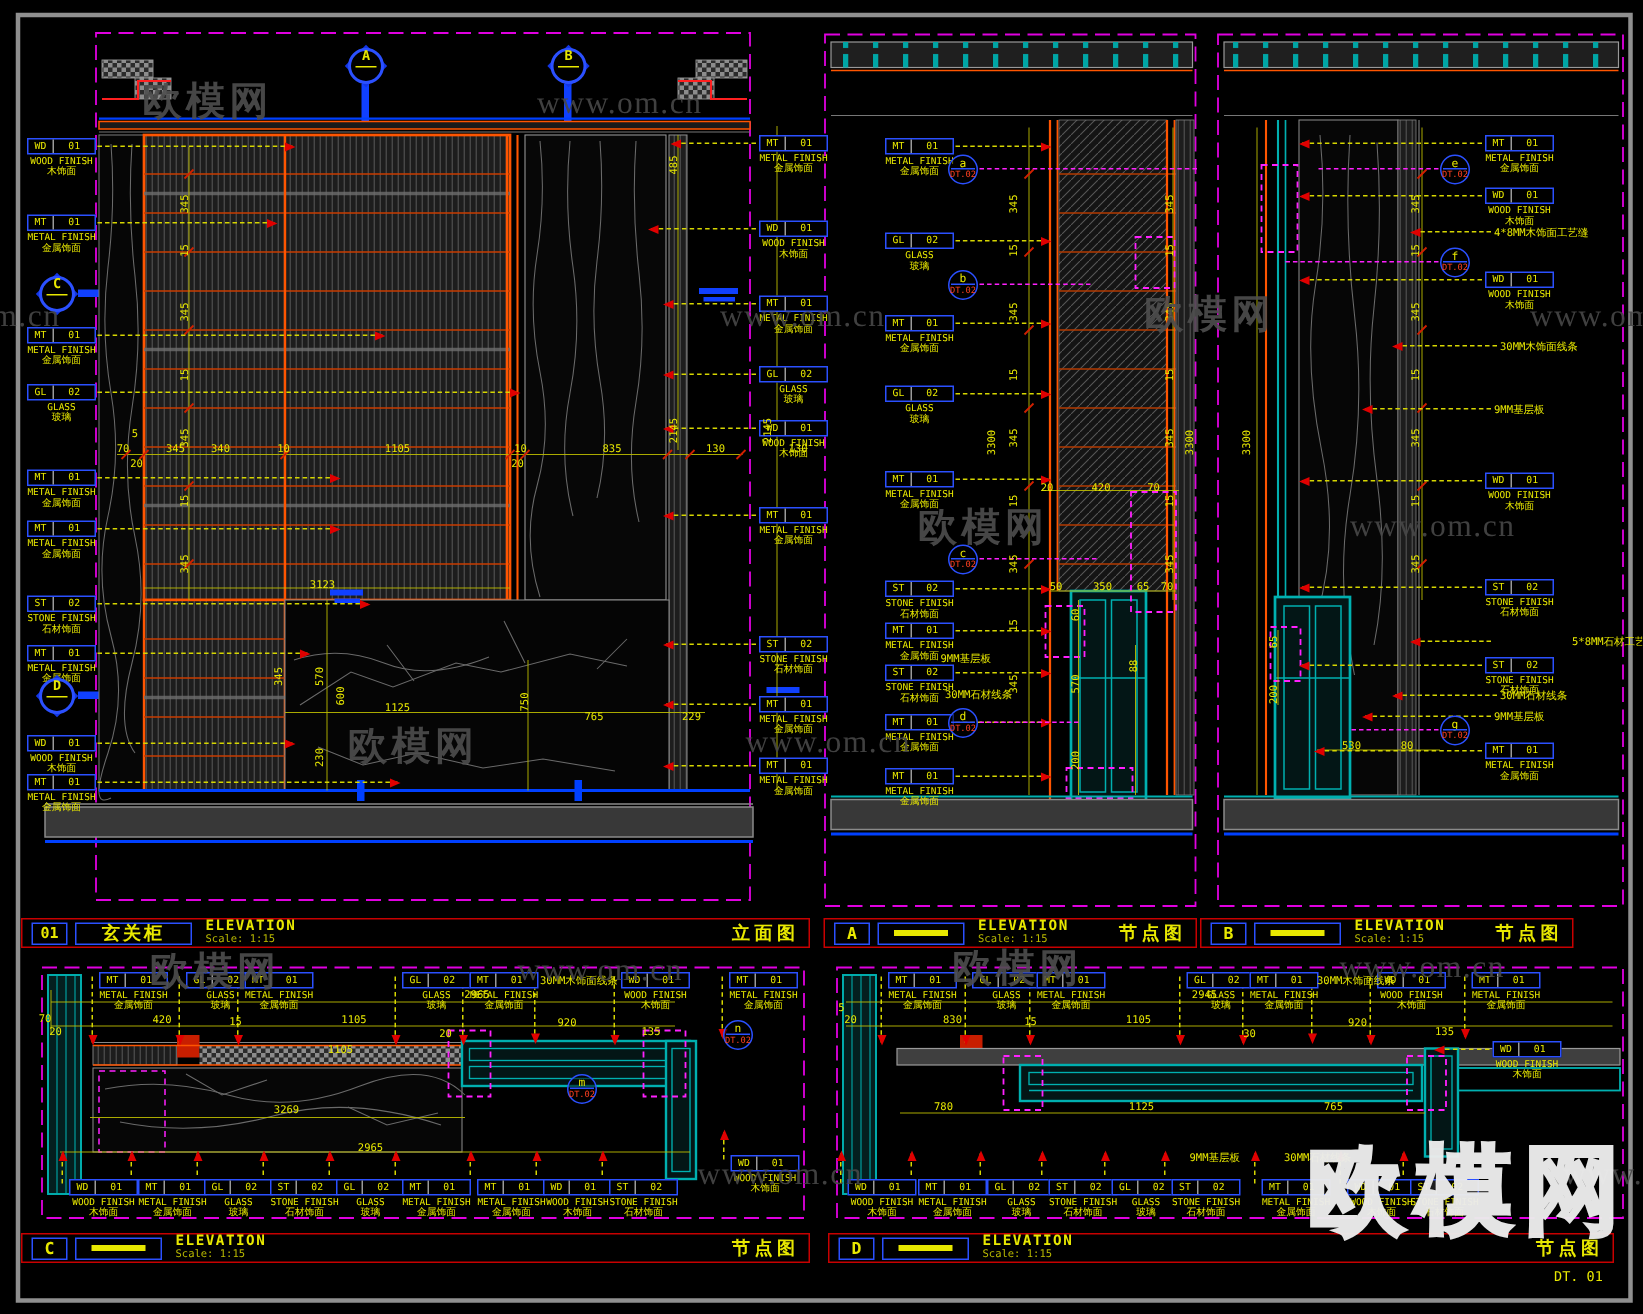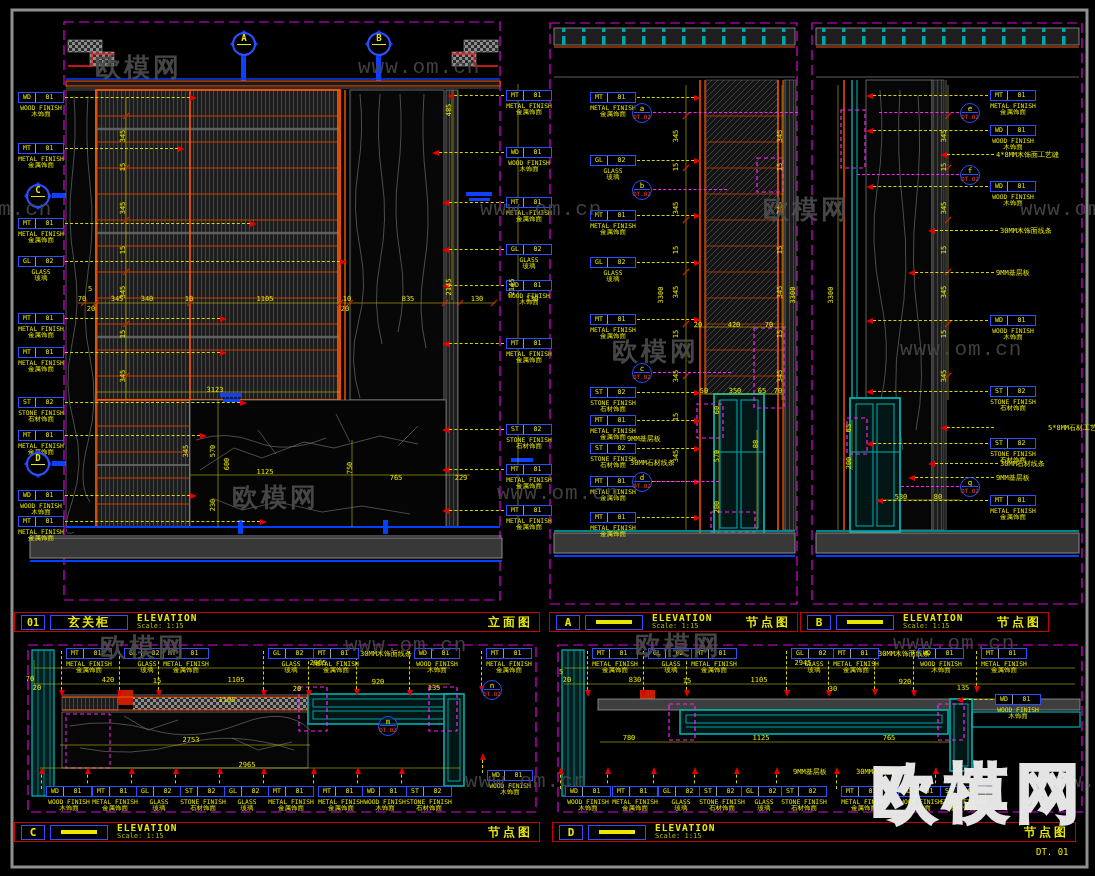--- a/index.html
+++ b/index.html
@@ -3,21 +3,21 @@
 <meta charset="utf-8">
 <style>
   html,body{margin:0;padding:0;background:#000;}
   #canvas{position:relative;width:1095px;height:876px;background:#000;overflow:hidden;
           font-family:"DejaVu Sans Mono","Liberation Mono",monospace;}
   #geom{position:absolute;left:0;top:0;z-index:1;}
   #overlay{position:absolute;left:0;top:0;width:1095px;height:876px;z-index:3;}
   #wmlayer{position:absolute;left:0;top:0;width:1095px;height:876px;z-index:6;pointer-events:none;}
 
   
-  .wm{position:absolute;white-space:nowrap;font-family:Liberation Mono, monospace;}
+  .wm{position:absolute;white-space:nowrap;font-family:Liberation Serif, serif;}
   .wm.g1{font-size:26px;font-weight:bold;color:#4e4e4e;letter-spacing:3px;opacity:.9;}
   .wm.g2{font-size:21px;color:#484848;letter-spacing:1px;opacity:.9;}
   .wm.big{font-size:64px;font-weight:bold;color:rgba(255,255,255,0.12);
           -webkit-text-stroke:3px #ececec;letter-spacing:8px;opacity:.97;}
 
   
   .bar{position:absolute;height:20px;border:1px solid #c80000;background:#000;display:flex;
        align-items:center;box-sizing:border-box;padding:0 6px;gap:5px;z-index:4;}
   .bar-box{border:1.2px solid #2B50FF;height:15px;display:flex;align-items:center;justify-content:center;
            color:#e8e800;font-weight:bold;box-sizing:border-box;background:#000;}
@@ -1226,21 +1226,21 @@
       <div class="dim" style="left: 318px; top: 663px;">2965</div>
       <div class="dim" style="left: 30px; top: 679px;">70</div>
       <div class="dim" style="left: 37px; top: 688px;">20</div>
       <div class="dim" style="left: 108px; top: 680px;">420</div>
       <div class="dim" style="left: 157px; top: 681px;">15</div>
       <div class="dim" style="left: 236px; top: 680px;">1105</div>
       <div class="dim" style="left: 297px; top: 689px;">20</div>
       <div class="dim" style="left: 378px; top: 682px;">920</div>
       <div class="dim" style="left: 434px; top: 688px;">135</div>
       <div class="dim" style="left: 227px; top: 700px;">1105</div>
-      <div class="dim" style="left: 191px; top: 740px;">2753</div>
+      <div class="dim" style="left: 191px; top: 740px;">3269</div>
       <div class="dim" style="left: 247px; top: 765px;">2965</div>
       <div class="dim" style="left: 803px; top: 663px;">2945</div>
       <div class="dim" style="left: 567px; top: 680px;">20</div>
       <div class="dim" style="left: 561px; top: 672px;">5</div>
       <div class="dim" style="left: 635px; top: 680px;">830</div>
       <div class="dim" style="left: 687px; top: 681px;">15</div>
       <div class="dim" style="left: 759px; top: 680px;">1105</div>
       <div class="dim" style="left: 833px; top: 689px;">30</div>
       <div class="dim" style="left: 905px; top: 682px;">920</div>
       <div class="dim" style="left: 963px; top: 688px;">135</div>

